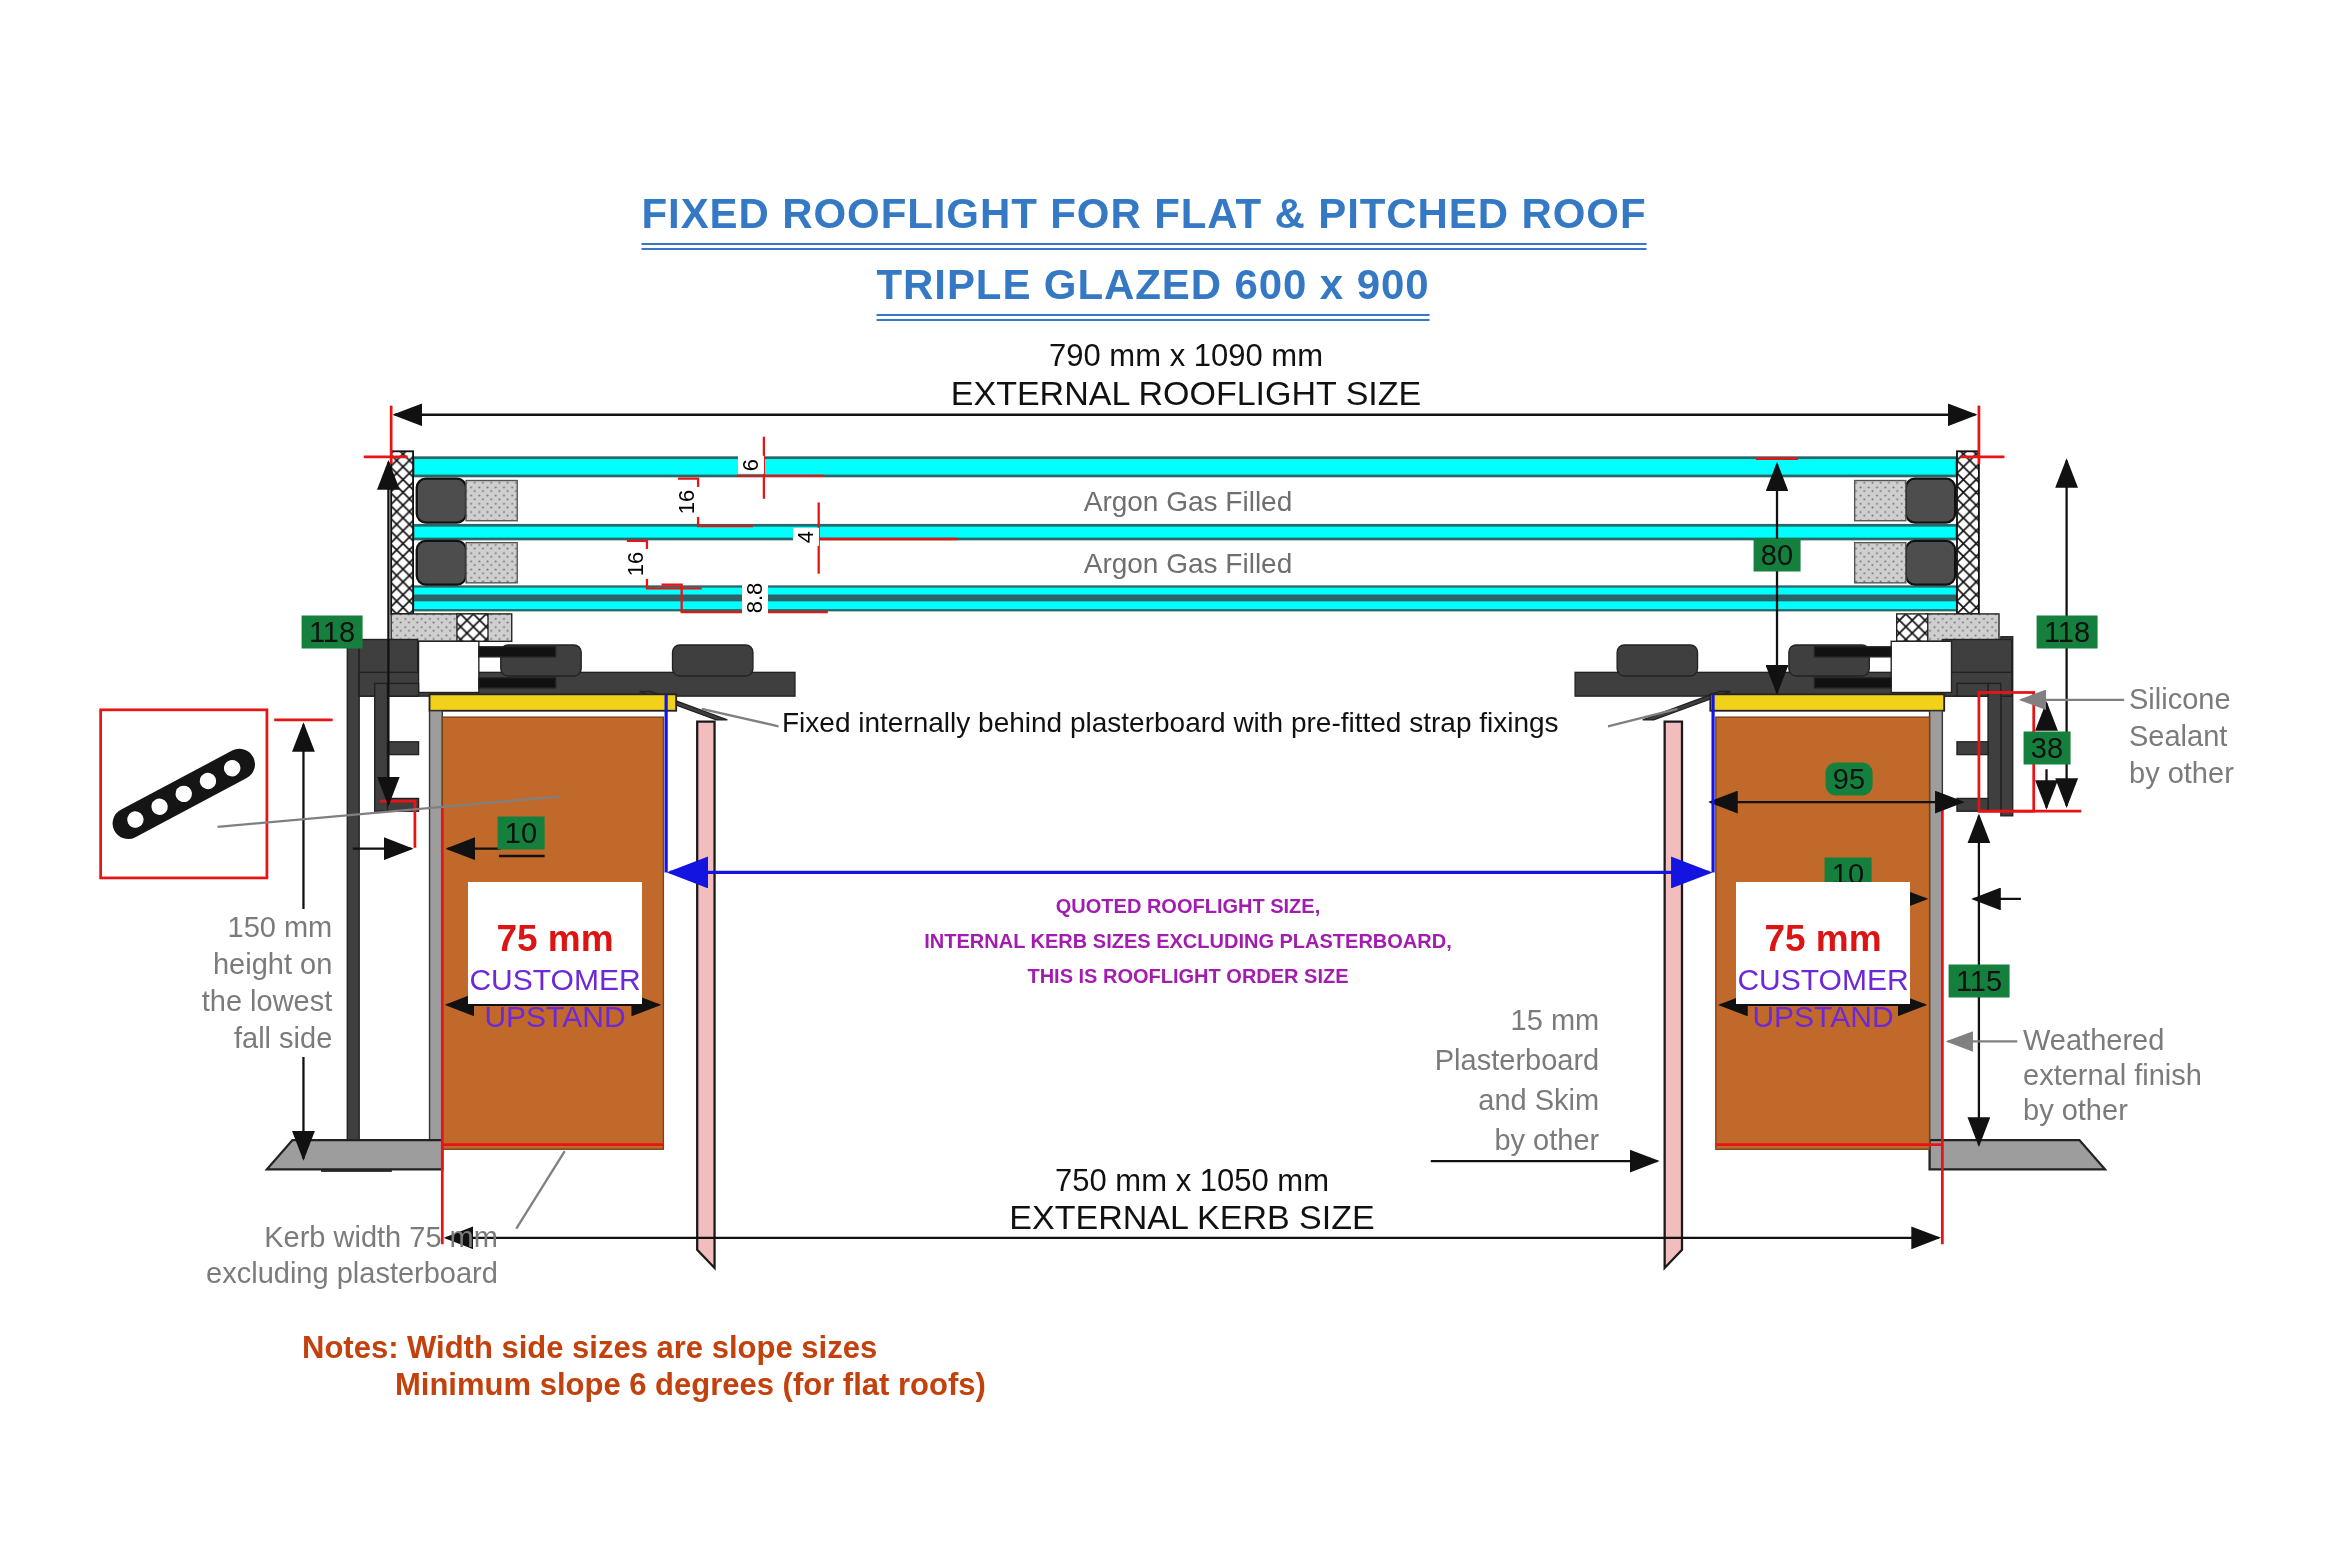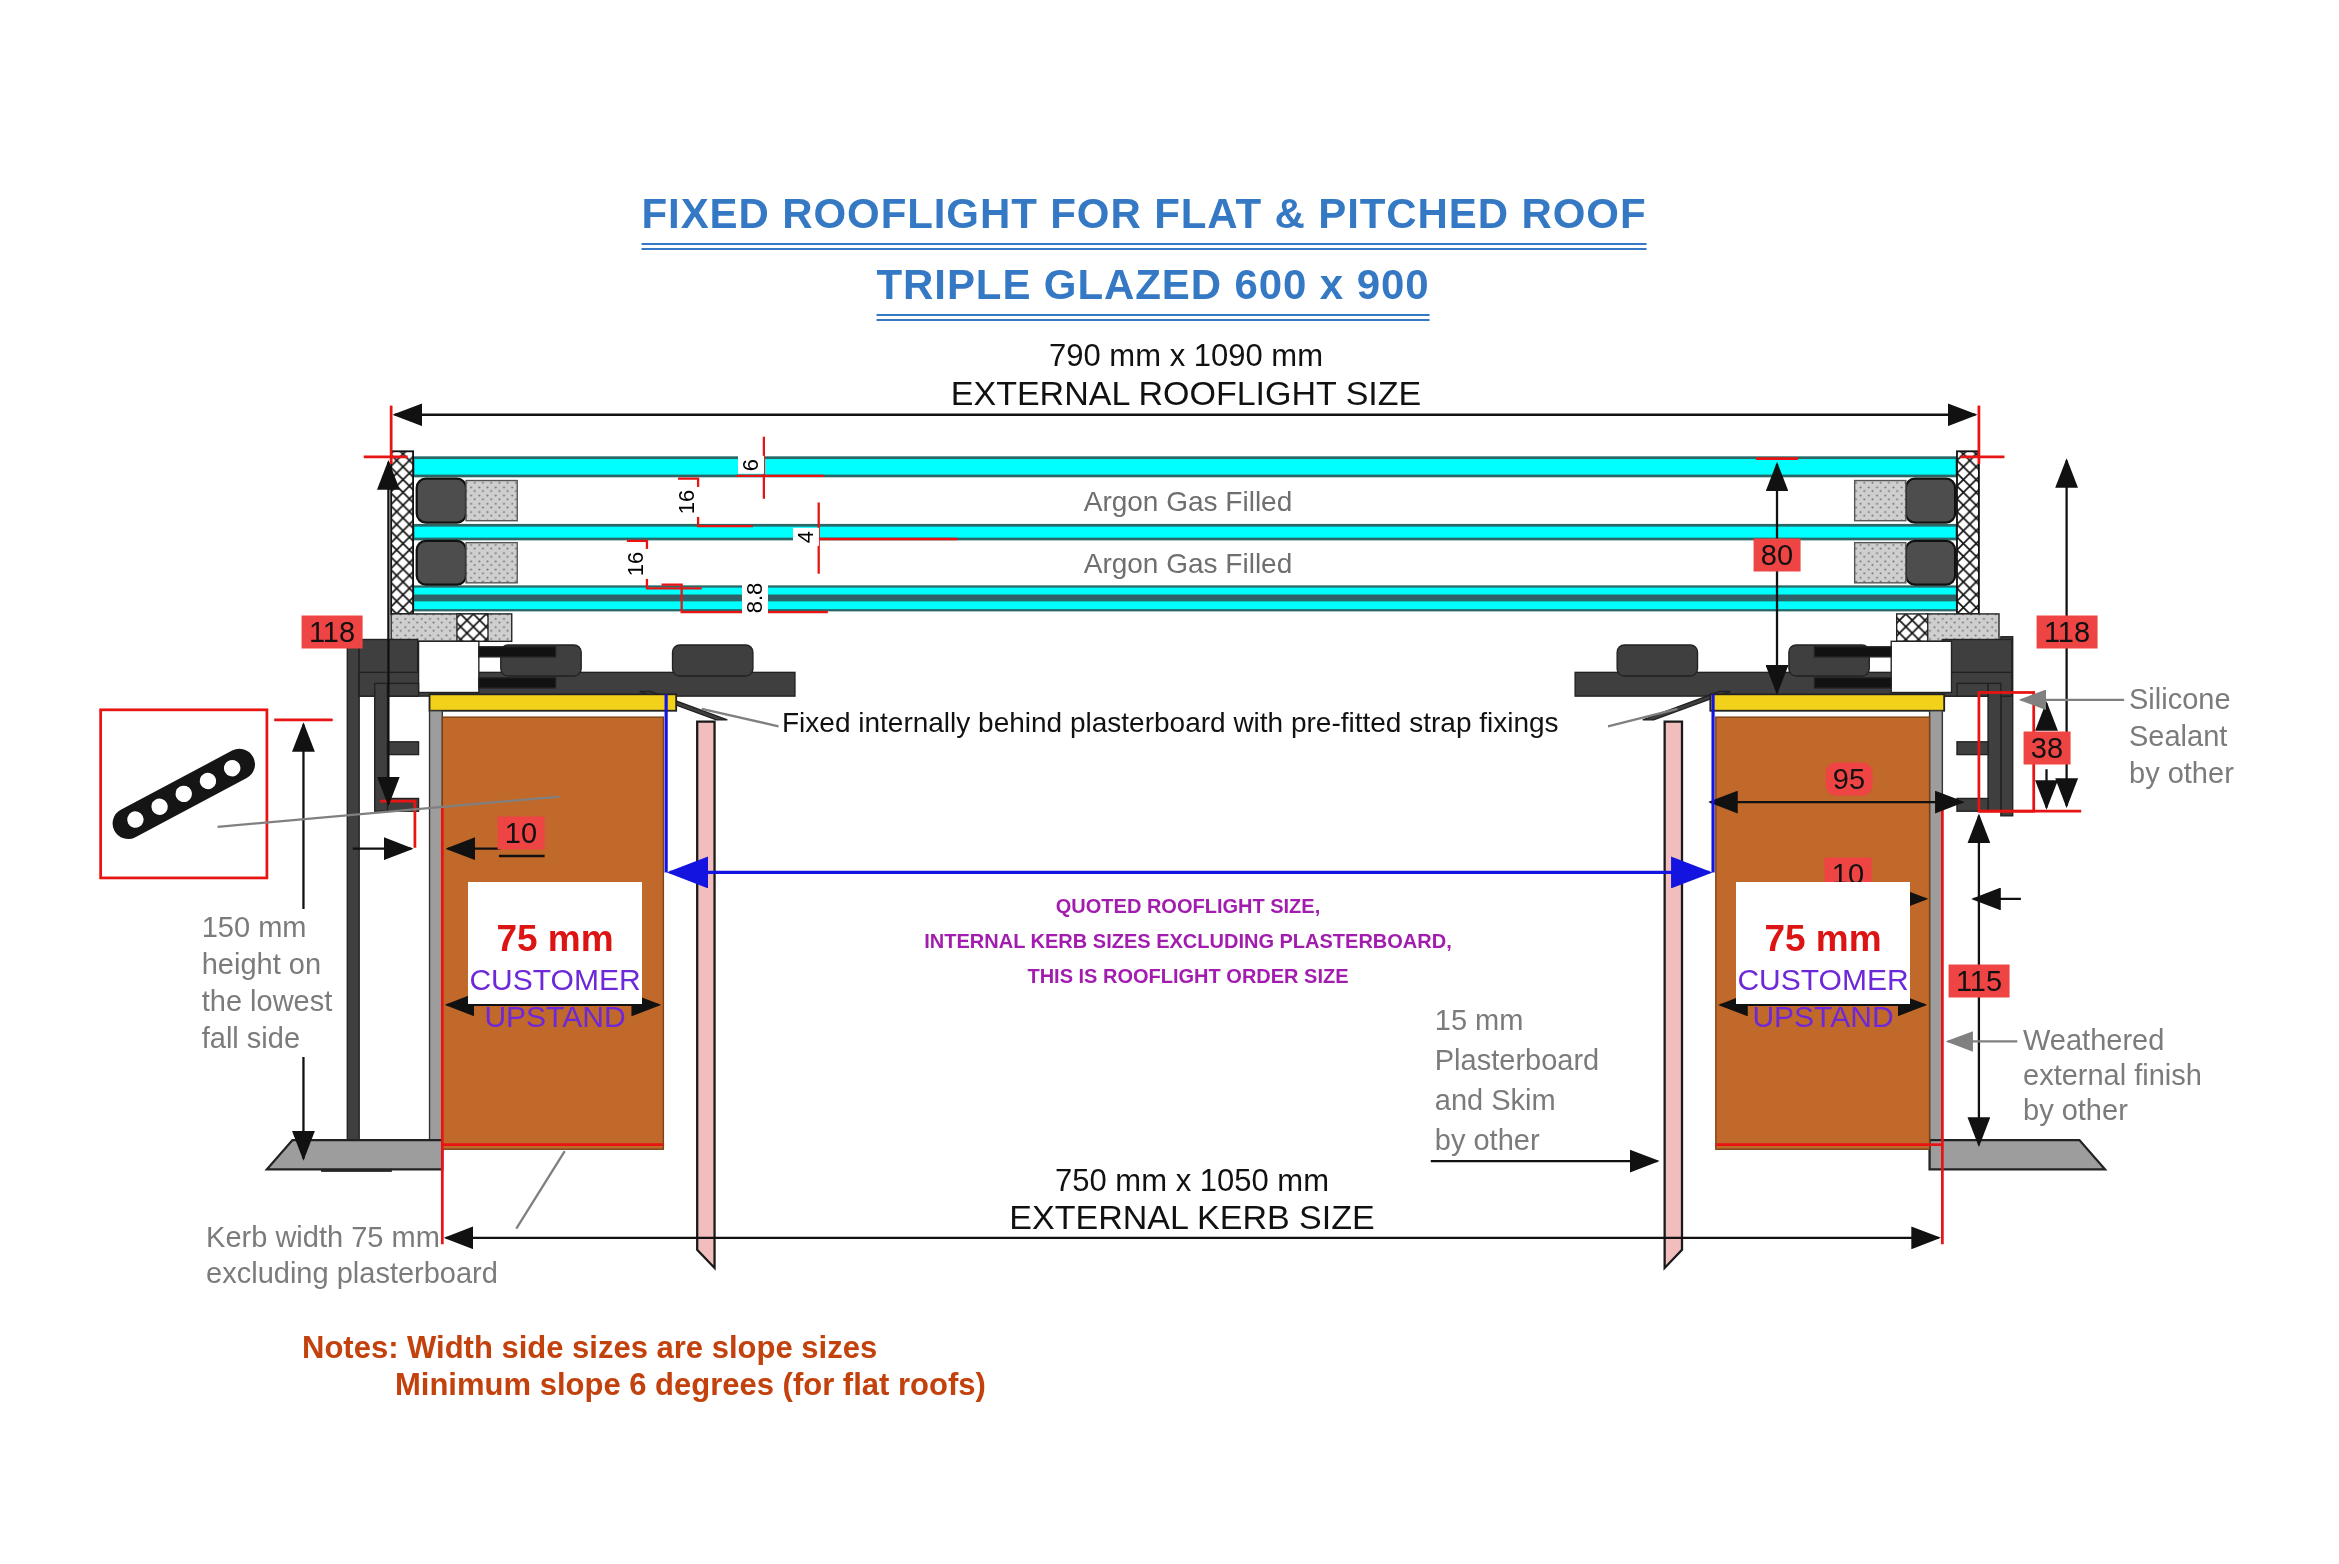--- a/index.html
+++ b/index.html
@@ -1,30 +1,30 @@
 <!DOCTYPE html>
 <html style="font-size:14.6px"><head>
 <meta charset="utf-8">
 <style>
   html,body{margin:0;padding:0;background:#fff;}
   #canvas{position:relative;width:2339px;height:1564px;background:#ffffff;overflow:hidden;
           font-family:"Liberation Sans", sans-serif;}
   #draw{position:absolute;left:0;top:0;}
   .t{position:absolute;white-space:nowrap;color:#111;}
   .ctr{transform:translate(-50%,-50%);text-align:center;}
-  .blk{position:absolute;transform:translateX(-50%);text-align:left;white-space:nowrap;}
+  .blk{position:absolute;transform:translateX(-50%);text-align:right;white-space:nowrap;}
   .gray{color:#7b7b7b;}
   .titleLine{font-weight:bold;font-size:42px;color:#3579c4;letter-spacing:0.9px;
              border-bottom:7.3px double #3579c4;padding-bottom:5.5px;}
   .dimtxt{font-size:31px;}
   .dimcap{font-size:34px;}
   .argon{font-size:28px;color:#6f6f6f;}
   .rot{position:absolute;font-size:22px;background:#fff;padding:0 2.7px;
        transform:translate(-50%,-50%) rotate(-90deg);}
-  .wbg{background:#ef4444;padding:0 7.3px;}
+  .wbg{background:#15803d;padding:0 7.3px;}
   .dlabel{font-size:29px;}
   .blue600{font-weight:bold;font-size:49px;color:#1212dd;}
   .rednote{font-weight:bold;font-size:20px;color:#a21caf;}
   .upbox{position:absolute;background:#fff;text-align:center;}
   .upsize{font-weight:bold;font-size:37px;color:#dc1414;line-height:44px;padding-top:3.7px;margin-top:31px;}
   .upline{font-size:30px;color:#6d28d9;line-height:37px;}
   .note{font-size:29px;line-height:37px;}
   .noteB{font-weight:bold;font-size:31px;color:#c2410c;}
   .whitebg{background:#fff;}
 </style>

